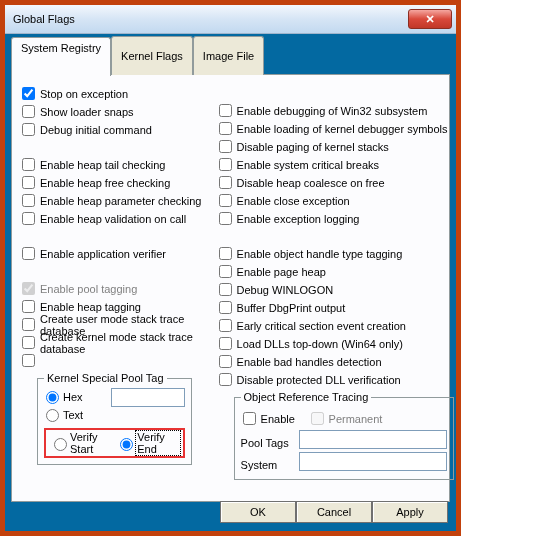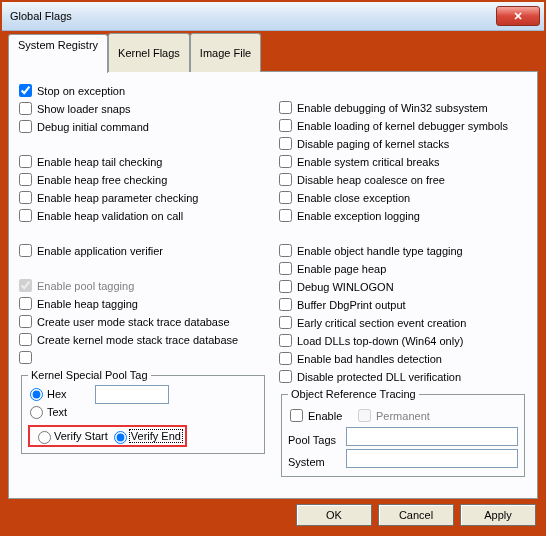--- a/index.html
+++ b/index.html
@@ -1,40 +1,40 @@
 <!DOCTYPE html>
 <html><head>
 <meta charset="utf-8">
 <style>
 body{margin:0;font-family:Tahoma,sans-serif;font-size:11px;background:#fff;width:546px;height:536px;overflow:hidden}
-.window{width:546px;height:536px;border:2px solid #c2410c;box-sizing:border-box;background:#c2410c;position:relative}
+.window{width:461px;height:536px;border:5px solid #c2410c;box-sizing:border-box;background:#0369a1;position:relative}
 .titlebar{height:28px;background:linear-gradient(to bottom,#f3f7fc,#d6e5f5 50%,#c2d9f0);border-bottom:1px solid #a0b5cc;display:flex;align-items:center;padding:0 4px 0 8px;color:#000}
 .titlebar .title{flex:1}
 .closebtn{width:42px;height:18px;background:linear-gradient(to bottom,#f5a7a0,#d9493b 50%,#c13828);border:1px solid #8b2e22;border-radius:3px;display:flex;align-items:center;justify-content:center;color:#fff;font-weight:bold;font-size:11px;cursor:default}
 .body{position:absolute;top:30px;left:6px;right:6px;bottom:42px}
 .tabs{display:flex;position:relative;z-index:2}
 .tab{padding:13px 9px;border:1px solid #919b9c;border-bottom:none;background:#ece9d8;margin-right:0;position:relative;top:1px;border-top-left-radius:3px;border-top-right-radius:3px}
 .tab.active{background:#fcfcfe;z-index:3;top:2px;padding-top:4px}
 .panel{border:1px solid #919b9c;background:#fcfcfe;padding:10px 8px 8px;height:428px;box-sizing:border-box;position:relative}
 .cols{display:flex;gap:8px}
 .col{flex:1;display:flex;flex-direction:column}
 .chk{display:flex;align-items:center;height:17px;margin-bottom:1px}
 .chk input{margin:0 5px 0 2px;width:13px;height:13px}
 .chk.disabled{color:#808080}
 .spacer{height:17px}
-fieldset{border:1px solid #919b9c;margin:2px 4px 0;padding:4px 6px 6px;font-size:11px}
+fieldset{border:1px solid #919b9c;margin:2px 17px 0;padding:4px 6px 6px;font-size:11px}
 legend{padding:0 3px}
 .radio-row{display:flex;align-items:center;height:18px}
 .radio-row input[type=radio]{margin:0 4px 0 2px}
 .radio-row input[type=text]{height:17px;font-size:11px;border:1px solid #7f9db9;padding:0 2px}
 .verify-row{display:inline-flex;align-items:center;border:2px solid #e73333;padding:1px 3px;margin-top:4px}
 .obj-row{display:flex;align-items:flex-end;height:20px;margin-bottom:2px}
 .obj-row label{width:58px}
 .obj-row input[type=text]{flex:1;height:17px;border:1px solid #7f9db9;font-size:11px;padding:0 2px}
-.buttons{position:absolute;right:8px;bottom:8px;display:flex;gap:6px}
+.buttons{position:absolute;right:8px;bottom:8px;display:flex;}
 .btn{width:76px;height:22px;border:1px solid #707070;background:#ece9d8;font-family:inherit;font-size:11px;box-shadow:inset 1px 1px 0 #fff}
 </style>
 </head>
 <body>
 
 <div class="window">
   <div class="titlebar">
     <span class="title">Global Flags</span>
     <div class="closebtn">
         <span>✕</span>

